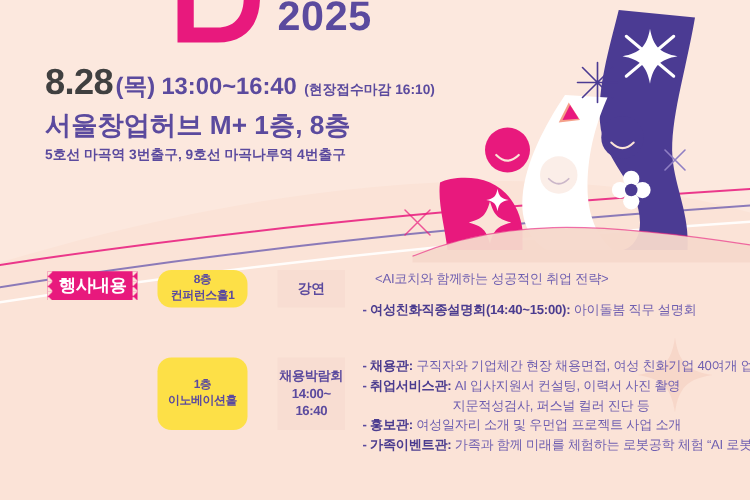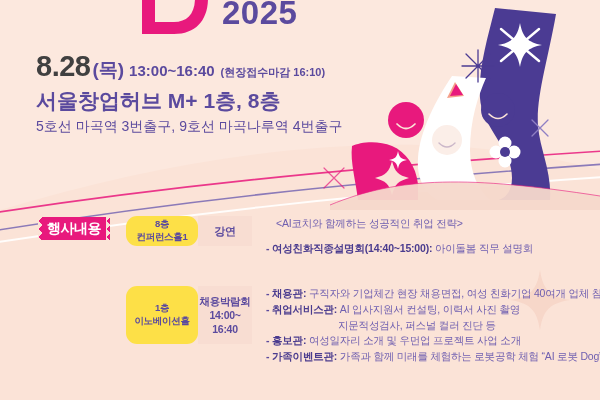--- a/index.html
+++ b/index.html
@@ -74,42 +74,42 @@
     color: #404040;
     letter-spacing: -0.5px;
   }
   .date-day {
     font-size: 19px;
     font-weight: bold;
     color: #5b4a9e;
     margin-left: 2px;
   }
   .date-time {
-    font-size: 15px;
+    font-size: 19px;
     font-weight: bold;
     color: #5b4a9e;
     margin-left: 5px;
   }
   .date-note {
     font-size: 11px;
     font-weight: bold;
     color: #5b4a9e;
     margin-left: 6px;
   }
   .line-venue {
     font-size: 21px;
     font-weight: bold;
     color: #5b4a9e;
     line-height: 1;
     margin-bottom: 8px;
     white-space: nowrap;
   }
   .line-subway {
-    font-size: 14px;
-    font-weight: normal;
+    font-size: 11px;
+    font-weight: bold;
     color: #5b4a9e;
     line-height: 1;
     white-space: nowrap;
   }
 
   
   .program {
     position: absolute;
     left: 38px;
     top: 216px;
@@ -171,20 +171,21 @@
     width: 72px;
     flex: 0 0 72px;
     background: #fde047;
     border-radius: 11px;
   }
   .cell-kind {
     width: 54px;
     flex: 0 0 54px;
     background: #f8ddd2;
     font-size: 11px;
+    margin-left: 24px;
   }
   .row-lecture .cell { height: 30px; }
   .row-fair .cell { height: 58px; }
   .row-fair .cell-kind { font-size: 10.5px; }
 
   .detail-col {
     flex: 1 1 auto;
     padding-left: 14px;
     padding-top: 0px;
   }

